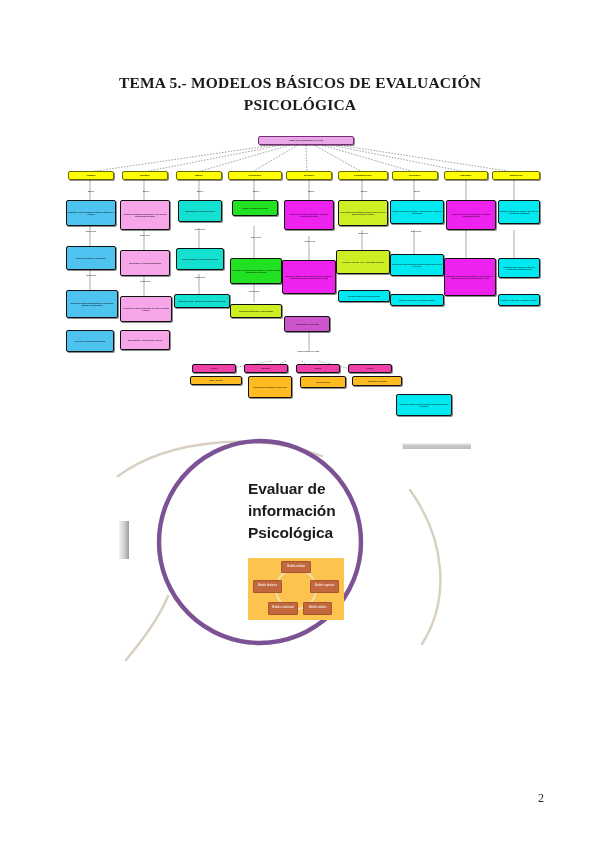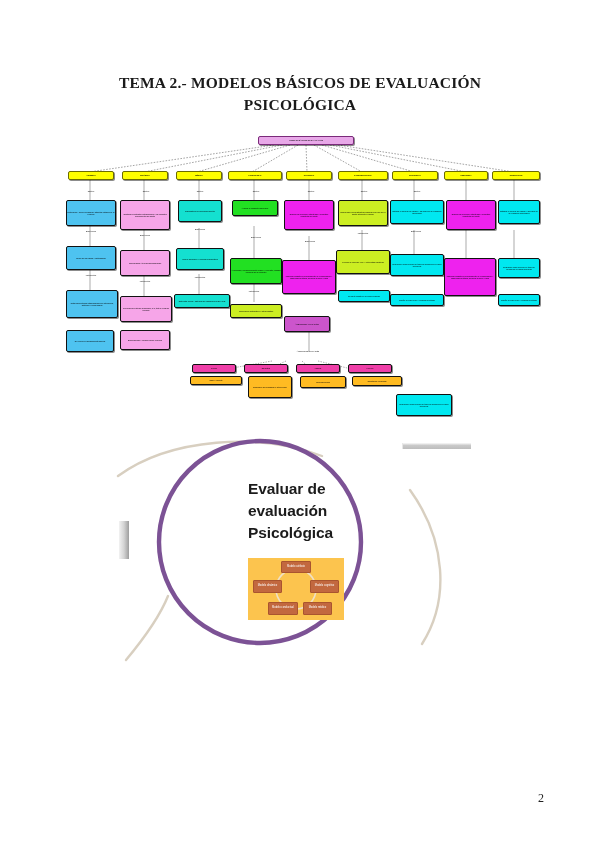--- a/index.html
+++ b/index.html
@@ -162,21 +162,21 @@
     height: 38px;
     background: linear-gradient(to right, #f2f2f2, #d3d3d3 50%, #9e9e9e);
   }
 </style>
 </head>
 <body>
 
 <div class="page">
 
   <div class="doc-title">
-    <div>TEMA 2.- MODELOS BÁSICOS DE EVALUACIÓN</div>
+    <div>TEMA 5.- MODELOS BÁSICOS DE EVALUACIÓN</div>
     <div>PSICOLÓGICA</div>
   </div>
 
   <div class="concept-map">
     <svg class="cm-svg" viewBox="0 0 478 320">
       <g stroke="#333" stroke-width="0.45" fill="none" stroke-dasharray="1.6 1.4">
 
         <path d="M212,27 L27,54"></path>
         <path d="M220,27 L82,54"></path>
         <path d="M228,27 L135,54"></path>
@@ -309,21 +309,21 @@
   <div class="circle-art">
     <svg class="circle-svg" viewBox="0 0 380 250">
       <path d="M 8 46 C 60 8, 150 2, 212 26" fill="none" stroke="#d8cfc0" stroke-width="2.4" stroke-linecap="round"></path>
       <path d="M 300 60 C 336 110, 340 170, 312 214" fill="none" stroke="#d8cfc0" stroke-width="2.4" stroke-linecap="round"></path>
       <path d="M 16 230 C 36 206, 50 186, 58 166" fill="none" stroke="#d8cfc0" stroke-width="2.4" stroke-linecap="round"></path>
       <circle cx="150" cy="112" r="101" fill="none" stroke="#7c5295" stroke-width="4.4"></circle>
     </svg>
 
     <div class="circle-heading">
       <div>Evaluar de</div>
-      <div>evaluación</div>
+      <div>información</div>
       <div>Psicológica</div>
     </div>
 
     <div class="mini-panel">
       <svg class="mini-svg" viewBox="0 0 96 62">
         <circle cx="48" cy="31" r="20" fill="none" stroke="#efe0c6" stroke-width="1.6"></circle>
       </svg>
       <div class="mini-node" style="left:33px; top:3px;  width:30px; height:12px;">Modelo atributo</div>
       <div class="mini-node" style="left:62px; top:22px; width:29px; height:13px;">Modelo cognitivo</div>
       <div class="mini-node" style="left:55px; top:44px; width:29px; height:13px;">Modelo médico</div>

